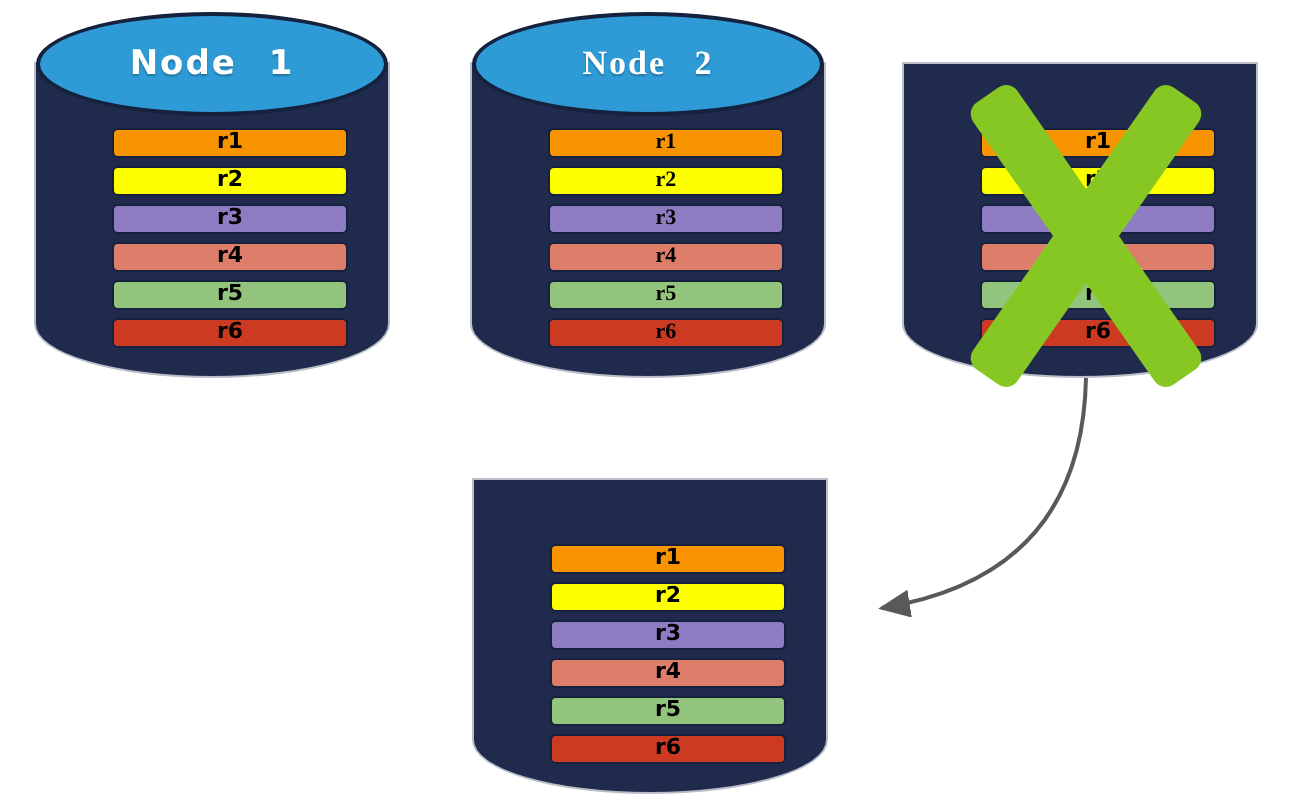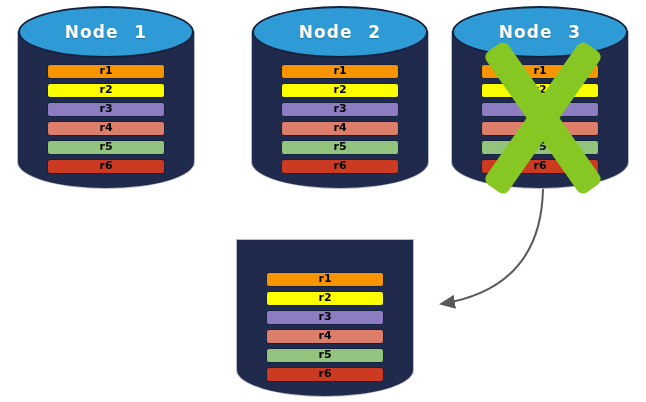--- a/index.html
+++ b/index.html
@@ -3,21 +3,21 @@
 <meta charset="utf-8">
 <style>
   html,body{margin:0;padding:0;background:#ffffff;}
   .stage{
     position:relative;
     width:646px;height:402px;
     background:#ffffff;
     overflow:hidden;
     font-family:"DejaVu Sans","Liberation Sans",sans-serif;
   }
-  .node{position:absolute;width:176px;height:182px;}
+  .node{position:absolute;width:176px;height:182px;padding-left:18px;}
   .cyl-body{
     position:absolute;left:0;top:26px;width:176px;height:156px;
     background:var(--body,#1F2A4C);
     border-radius:0 0 88px 88px / 0 0 26px 26px;
     box-shadow:0 0 0 1px rgba(125,135,155,0.55);
   }
   .cyl-top{
     position:absolute;left:0;top:0;width:176px;height:52px;
     box-sizing:border-box;
     background:var(--top,#2E9BD6);
@@ -74,40 +74,37 @@
     <div class="bars">
         <div class="bar" style="background: rgb(247, 148, 0);">r1</div>
         <div class="bar" style="background: rgb(253, 254, 0);">r2</div>
         <div class="bar" style="background: rgb(142, 124, 195);">r3</div>
         <div class="bar" style="background: rgb(221, 126, 107);">r4</div>
         <div class="bar" style="background: rgb(147, 196, 125);">r5</div>
         <div class="bar" style="background: rgb(204, 58, 34);">r6</div>
       </div>
   </div>
 
-  <div class="node" style="left:252px;top:6px;">
+  <div class="node" style="left:236px;top:6px;font-family:Liberation Serif, serif;">
     <div class="cyl-body"></div>
     <div class="cyl-top">
       <span class="node-title">Node 2</span>
     </div>
     <div class="bars">
         <div class="bar" style="background: rgb(247, 148, 0);">r1</div>
         <div class="bar" style="background: rgb(253, 254, 0);">r2</div>
         <div class="bar" style="background: rgb(142, 124, 195);">r3</div>
         <div class="bar" style="background: rgb(221, 126, 107);">r4</div>
         <div class="bar" style="background: rgb(147, 196, 125);">r5</div>
         <div class="bar" style="background: rgb(204, 58, 34);">r6</div>
       </div>
   </div>
 
   <div class="node" style="left:452px;top:6px;">
     <div class="cyl-body"></div>
-    <div class="cyl-top">
-      <span class="node-title">Node 3</span>
-    </div>
     <div class="bars">
         <div class="bar" style="background: rgb(247, 148, 0);">r1</div>
         <div class="bar" style="background: rgb(253, 254, 0);">r2</div>
         <div class="bar" style="background: rgb(142, 124, 195);">r3</div>
         <div class="bar" style="background: rgb(221, 126, 107);">r4</div>
         <div class="bar" style="background: rgb(147, 196, 125);">r5</div>
         <div class="bar" style="background: rgb(204, 58, 34);">r6</div>
       </div>
     <div class="x-mark">
       <div class="x-stroke a"></div>

